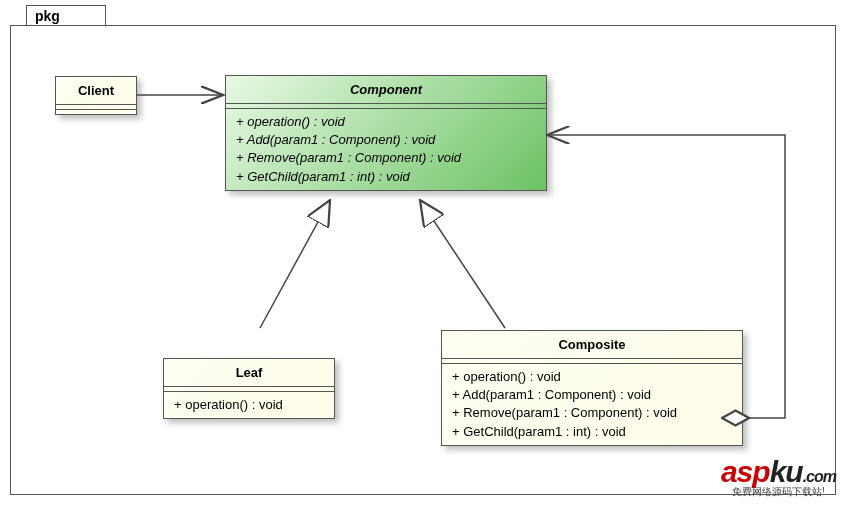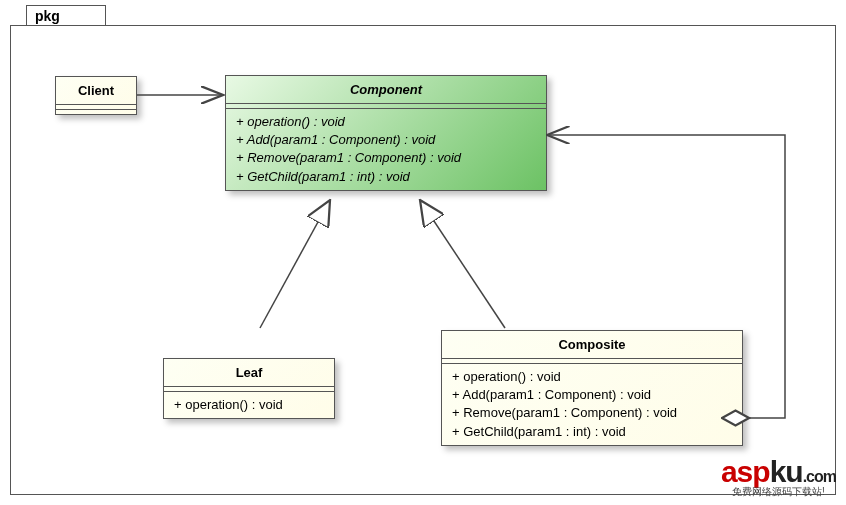--- a/index.html
+++ b/index.html
@@ -18,21 +18,21 @@
   .green { background: linear-gradient(135deg, #e8f9e4, #6cc264); }
   .class-title { border-bottom: 1.5px solid #555; text-align: center; padding: 6px 8px; font-weight: bold; }
   .italic { font-style: italic; text-align: center; }
   .class-body { border-bottom: 1.5px solid #555; padding: 4px 10px; }
   .class-body:last-child { border-bottom: none; }
   .op { white-space: nowrap; font-family: Arial, sans-serif; font-size: 13px; line-height: 1.4; }
   .op-italic .op { font-style: italic; }
   .empty-compartment { height: 4px; border-bottom: 1.5px solid #555; }
   svg.overlay { position: absolute; left: 0; top: 0; right: 0; bottom: 0; width: 846px; height: 505px; pointer-events: none; }
   .watermark { position: absolute; right: 10px; bottom: 6px; font-family: Arial, sans-serif; }
-  .watermark .big { font-size: 30px; font-weight: 900; color: #c90000; letter-spacing: -1px; }
+  .watermark .big { font-size: 30px; font-weight: 900; font-style: italic; color: #c90000; letter-spacing: -1px; }
   .watermark .big .k { color: #222; }
   .watermark .small { font-size: 10px; color: #444; display: block; text-align: center; margin-top: -4px; }
 </style>
 </head>
 <body>
 
 <div class="stage">
 
   <div class="pkg-tab">
     <span>pkg</span>

